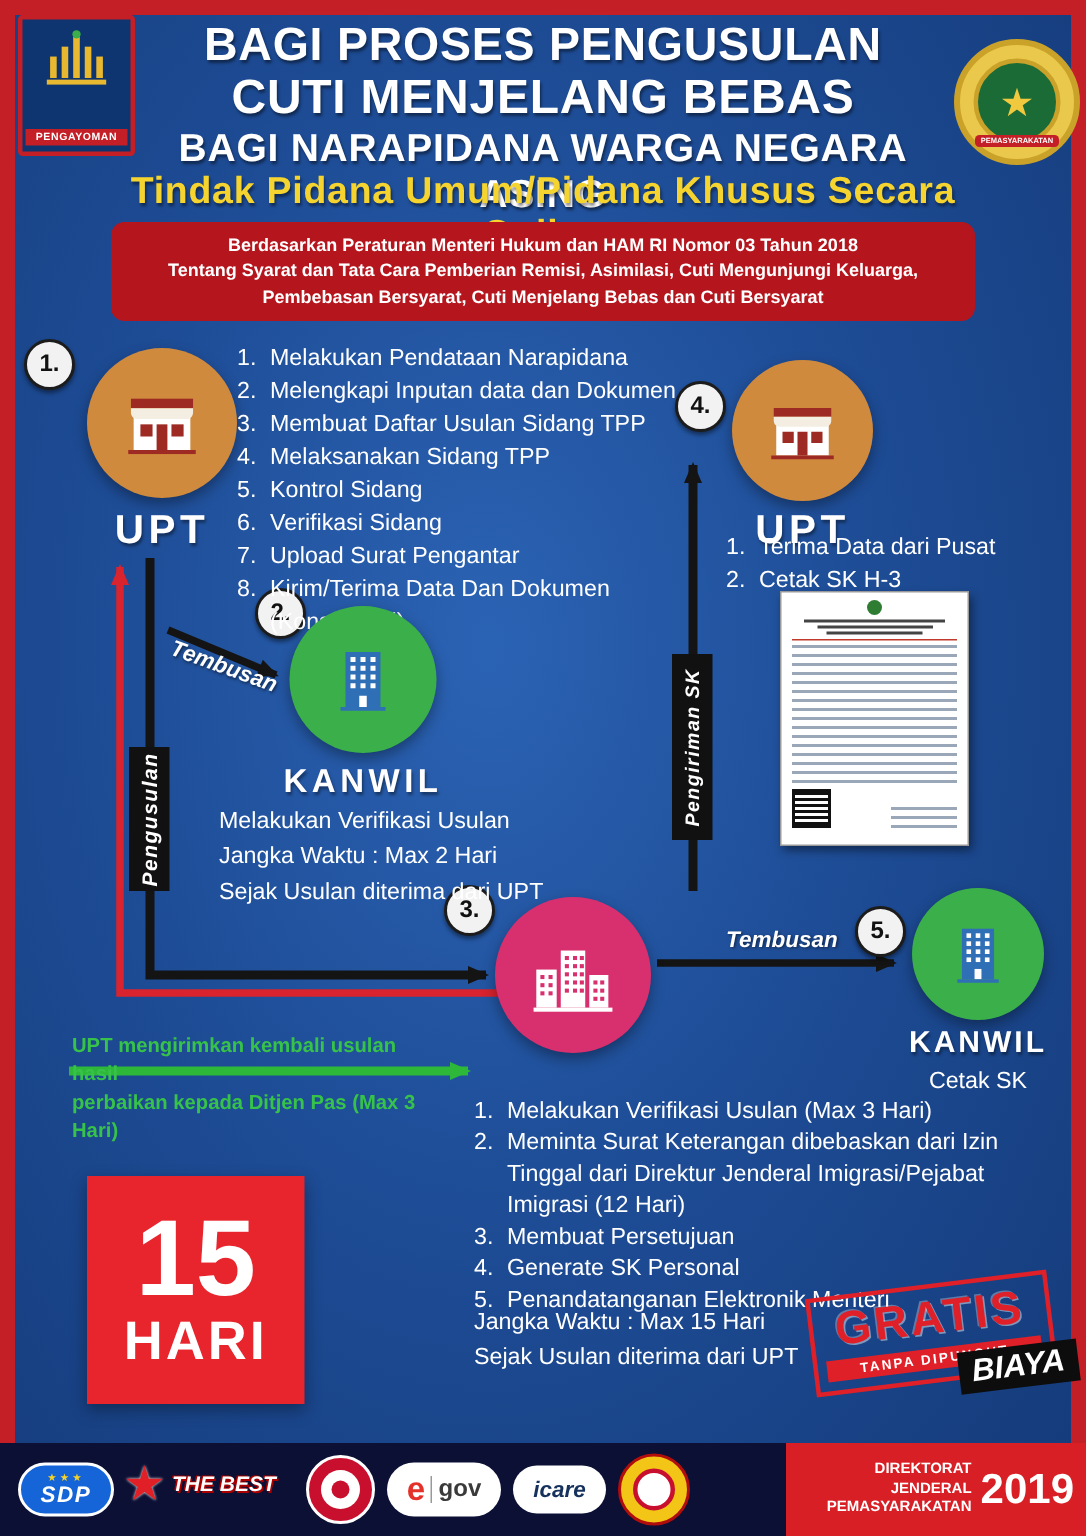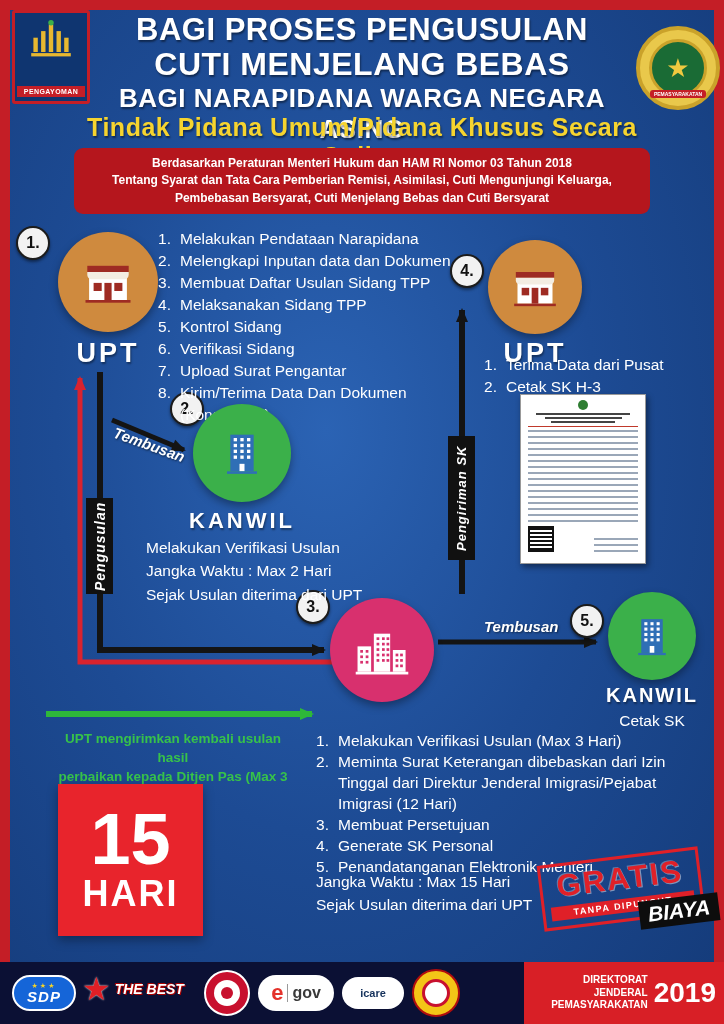--- a/index.html
+++ b/index.html
@@ -85,22 +85,22 @@
   .v-pengusulan { left:86px;  top:498px; width:27px; height:96px;  font-size:14px; }
   .v-pengiriman { left:448px; top:436px; width:27px; height:124px; font-size:13px; }
 
   .tembusan { position:absolute; color:#fff; font-style:italic; font-weight:700;
     font-size:15px; text-shadow:1px 1px 2px rgba(0,0,0,.5); }
   .tembusan1 { left:112px; top:436px; transform:rotate(20deg); }
   .tembusan2 { left:484px; top:618px; }
 
   .note-red { position:absolute; left:88px; top:668px; width:238px; text-align:center;
     color:#ef3a4e; font-weight:700; font-size:13.5px; line-height:1.35; }
-  .note-green { position:absolute; left:48px; top:730px; width:250px;
-    color:#37c24a; font-weight:700; font-size:13.5px; line-height:1.4;text-align:center; }
+  .note-green { position:absolute; left:48px; top:688px; width:250px;
+    color:#37c24a; font-weight:700; font-size:13.5px; line-height:1.4; }
 
   
   .sk-doc { position:absolute; left:520px; top:394px; width:126px; height:170px;
     background:#fff; border:1px solid #999; box-shadow:2px 3px 6px rgba(0,0,0,.45);
     padding:5px 7px; }
   .sk-emblem { width:10px; height:10px; border-radius:50%; background:#2e7d32; margin:0 auto 3px; }
   .sk-h { height:2px; background:#444; margin:2px auto; }
   .sk-h1{width:85%} .sk-h2{width:70%} .sk-h3{width:58%}
   .sk-rule { height:1px; background:#c0392b; margin:3px 0; }
   .sk-lines { height:92px; background:repeating-linear-gradient(#9aa7b8 0 2px, transparent 2px 6px); margin-top:3px; }
@@ -149,21 +149,21 @@
     display:flex; align-items:center; justify-content:center; }
   .logo-pas-core { width:12px; height:12px; border-radius:50%; background:#c8102e; }
   .logo-egov { position:absolute; left:258px; top:13px; width:76px; height:36px;
     background:#fff; border-radius:18px; display:flex; align-items:center;
     justify-content:center; gap:4px; }
   .egov-e { color:#e4322b; font-weight:700; font-size:22px; line-height:1; }
   .egov-div { width:1px; height:18px; background:#999; }
   .egov-gov { color:#3a3a3a; font-weight:700; font-size:16px; }
   .logo-icare { position:absolute; left:342px; top:15px; width:62px; height:32px;
     background:#fff; border-radius:16px; display:flex; align-items:center;
-    justify-content:center; color:#16325c; font-weight:700; font-size:11px; }
+    justify-content:center; color:#16325c; font-weight:700; font-size:15px;font-style:italic; }
   .logo-korupsi { position:absolute; left:412px; top:7px; width:48px; height:48px;
     border-radius:50%; background:#f3c517; border:2px solid #b10d0d;
     display:flex; align-items:center; justify-content:center; }
   .korupsi-inner { width:28px; height:28px; border-radius:50%; background:#fff;
     border:3px solid #c8102e; }
   .org-box { position:absolute; left:524px; top:0; width:200px; height:62px;
     background:#d81f26; display:flex; align-items:center; justify-content:flex-end;
     gap:6px; padding:0 8px; }
   .org-lines { text-align:right; color:#fff; font-weight:700; font-size:10px; line-height:1.25; }
   .org-year { color:#fff; font-weight:700; font-size:28px; line-height:1; }

